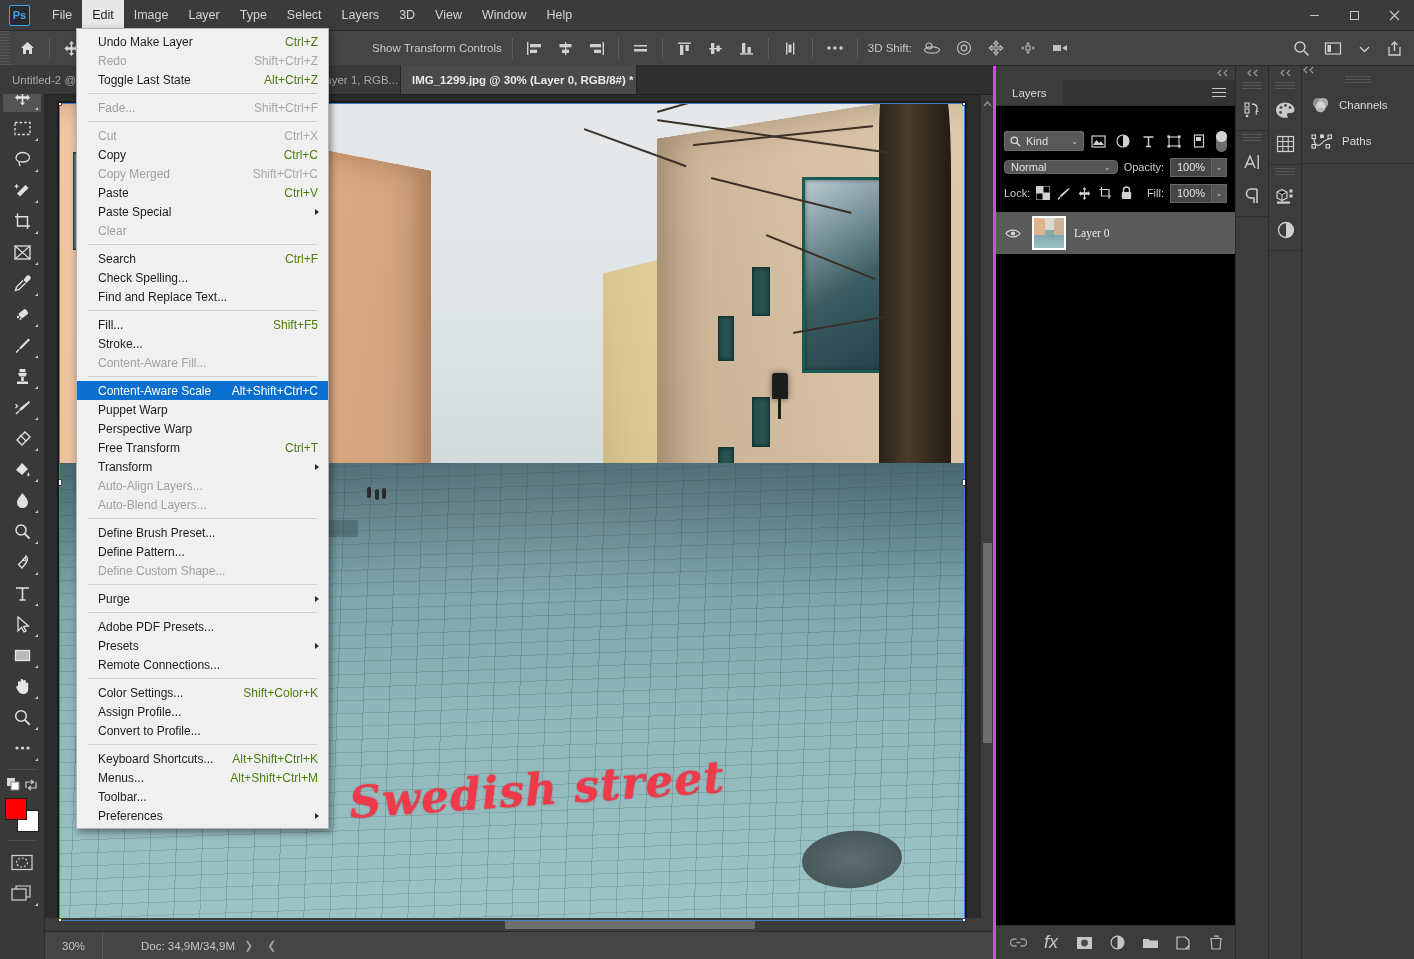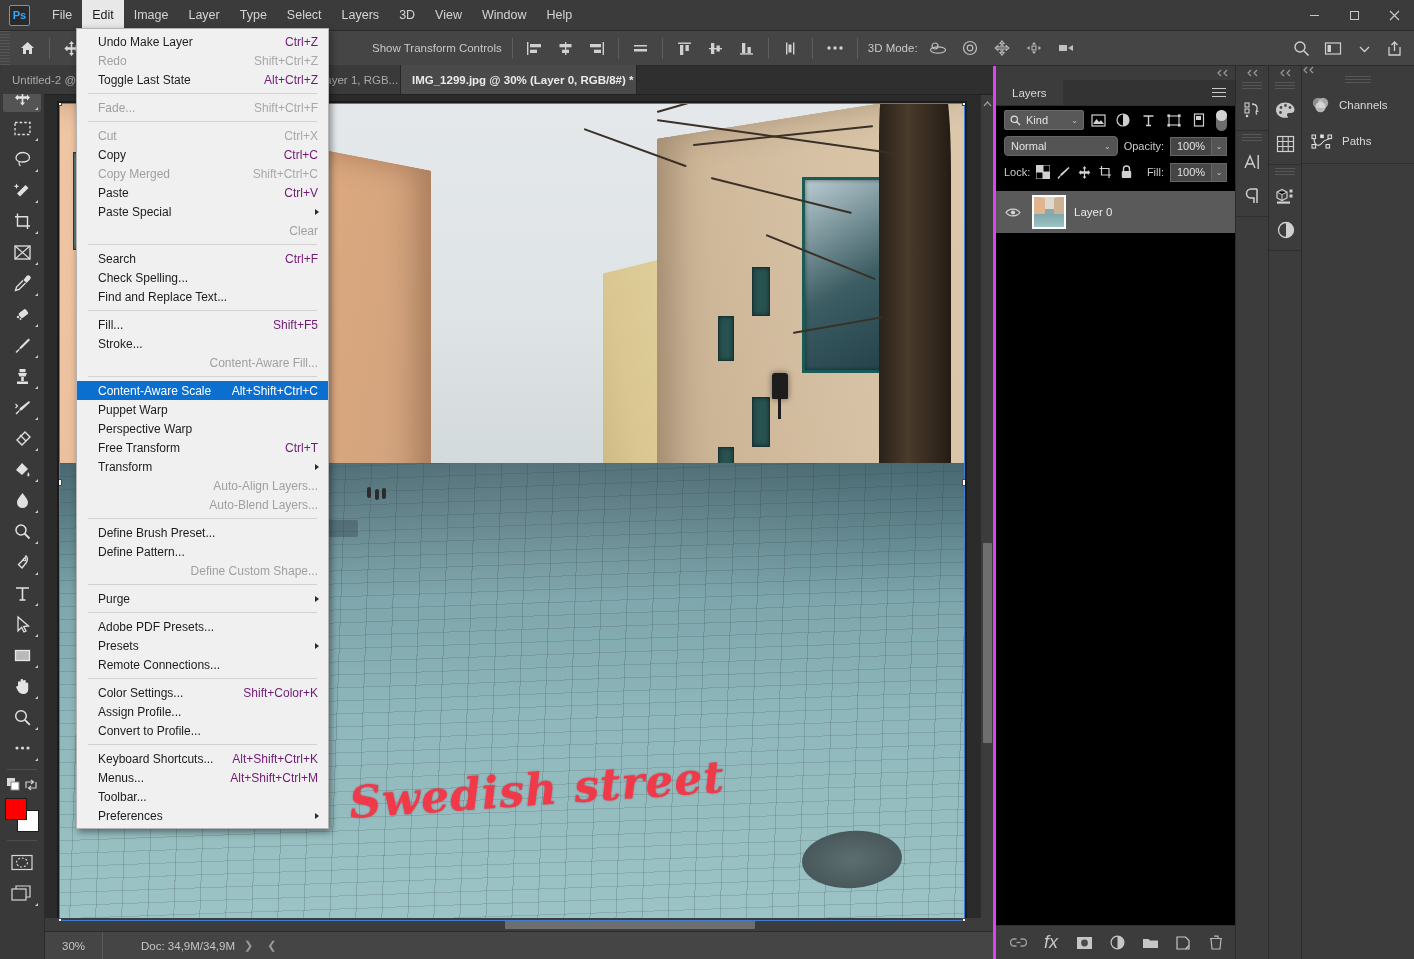--- a/index.html
+++ b/index.html
@@ -260,38 +260,38 @@
     border-bottom:1px solid #2b2b2b;
   }
   .panel-tab{
     display:flex;align-items:center;padding:0 16px;font-size:11.5px;color:#d9d9d9;
     background:#3c3c3c;
   }
   .panel-menu-btn{margin-left:auto;display:flex;align-items:center;padding:0 9px;color:#c8c8c8;}
   .hamburger span{display:block;width:14px;height:1.5px;background:#c8c8c8;margin:2.5px 0;}
 
   .filter-row{
-    height:26px;display:flex;align-items:center;gap:3px;padding:0 8px;margin-top:1px;
+    height:26px;display:flex;align-items:center;gap:3px;padding:0 8px;margin-top:22px;
   }
   .kind-select{
     width:82px;height:20px;background:#585858;border:1px solid #6b6b6b;border-radius:2px;
     display:flex;align-items:center;gap:5px;padding:0 5px;color:#e0e0e0;font-size:11px;
   }
   .kind-select .chev{margin-left:auto;font-size:8px;color:#c9c9c9;}
   .filter-ico{width:23px;height:20px;display:flex;align-items:center;justify-content:center;color:#cfcfcf;}
   .filter-toggle{
     width:11px;height:21px;background:#6d6d6d;border-radius:6px;margin-left:3px;position:relative;
   }
   .filter-toggle:before{content:"";position:absolute;left:0px;top:0px;width:11px;height:11px;background:#d3d3d3;border-radius:50%;}
 
   .blend-row{
     height:26px;display:flex;align-items:center;gap:6px;padding:0 8px;
   }
   .blend-select{
-    width:122px;height:20px;background:#545454;border:1px solid #666;border-radius:4px;
+    width:122px;height:14px;background:#545454;border:1px solid #666;border-radius:4px;
     display:flex;align-items:center;padding:0 6px;color:#e2e2e2;font-size:11px;
   }
   .blend-select .chev{margin-left:auto;font-size:8px;color:#c9c9c9;}
   .lbl{color:#cccccc;font-size:11px;}
   .numbox{
     width:42px;height:19px;background:#454545;border:1px solid #666;
     display:flex;align-items:center;justify-content:center;color:#e2e2e2;font-size:11px;
   }
   .mini-chev{width:15px;height:19px;background:#545454;border:1px solid #666;border-left:none;
     display:flex;align-items:center;justify-content:center;color:#c9c9c9;font-size:8px;}
@@ -305,21 +305,21 @@
     background:#5a5a5a;
   }
   .eye{width:22px;display:flex;align-items:center;justify-content:center;color:#d6d6d6;}
   .thumb-layer{
     width:34px;height:34px;border:2px solid #ffffff;overflow:hidden;position:relative;background:#8aa;
   }
   .thumb-layer .tsky{position:absolute;left:0;top:0;width:100%;height:40%;background:#ddd9cf;}
   .thumb-layer .tl{position:absolute;left:0;top:0;width:38%;height:62%;background:#e0b48f;transform:skewY(13deg);}
   .thumb-layer .tr{position:absolute;right:0;top:0;width:34%;height:66%;background:#cbb294;transform:skewY(-11deg);}
   .thumb-layer .tst{position:absolute;left:0;bottom:0;width:100%;height:42%;background:linear-gradient(180deg,#7ea7ad,#9cc3c5);}
-  .layer-name{color:#eaeaea;font-size:11.5px;}
+  .layer-name{color:#eaeaea;font-size:11.5px;font-family:Liberation Serif, serif;}
 
   .layer-footer{
     position:absolute;left:0;bottom:0;width:242px;height:34px;background:#3c3c3c;
     border-top:1px solid #2f2f2f;display:flex;align-items:center;justify-content:center;gap:15px;
     color:#bdbdbd;
   }
   .lf-ico{width:18px;height:18px;display:flex;align-items:center;justify-content:center;}
 
   
   .dock-col{
@@ -349,23 +349,23 @@
   .dropdown{
     position:absolute;left:76px;top:28px;width:253px;
     background:#f0f0f0;border:1px solid #b4b4b4;
     box-shadow:2px 3px 7px rgba(0,0,0,.45);
     z-index:50;padding:3px 0;
   }
   .mrow{
     height:19px;display:flex;align-items:center;position:relative;
     font-size:12px;color:#1c1c1c;padding:0 10px 0 21px;white-space:nowrap;
   }
-  .mrow.disabled{ color:#a0a0a0;justify-content:flex-end; }
+  .mrow.disabled{ color:#a0a0a0; }
   .mrow.hl{ background:#0b6fd0; color:#ffffff; }
-  .mrow .sc{ margin-left:auto; font-size:12px; color:#701a75; padding-left:18px;}
+  .mrow .sc{ margin-left:auto; font-size:12px; color:#4d7c0f; padding-left:18px;}
   .mrow.disabled .sc{ color:#a8a8a8; }
   .mrow.hl .sc{ color:#ffffff; }
   .mrow .sub{
     position:absolute;right:9px;top:50%;transform:translateY(-50%);
     width:0;height:0;border-left:4px solid #2a2a2a;
     border-top:3.5px solid transparent;border-bottom:3.5px solid transparent;
   }
   .msep{ height:1px;background:#d2d2d2;margin:4px 11px; }
 </style>
 </head>
@@ -484,21 +484,21 @@
     </div>
     <div class="opt-sep"></div>
     <div class="opt-btn">
       <svg width="18" height="6" viewBox="0 0 18 6">
           <circle cx="3" cy="3" r="1.7" fill="#d0d0d0"></circle>
           <circle cx="9" cy="3" r="1.7" fill="#d0d0d0"></circle>
           <circle cx="15" cy="3" r="1.7" fill="#d0d0d0"></circle>
         </svg>
     </div>
     <div class="opt-sep"></div>
-    <div class="opt-label">3D Mode:</div>
+    <div class="opt-label">3D Shift:</div>
     <div class="opt-btn">
       <svg width="18" height="16" viewBox="0 0 18 16">
           <ellipse cx="9" cy="10" rx="7.5" ry="3.2" fill="none" stroke="#bfbfbf" stroke-width="1.2"></ellipse>
           <circle cx="6" cy="6" r="3" fill="none" stroke="#bfbfbf" stroke-width="1.2"></circle>
         </svg>
     </div>
     <div class="opt-btn">
       <svg width="18" height="16" viewBox="0 0 18 16">
           <circle cx="9" cy="8" r="6.5" fill="none" stroke="#bfbfbf" stroke-width="1.2"></circle>
           <circle cx="9" cy="8" r="2.8" fill="none" stroke="#bfbfbf" stroke-width="1.2"></circle>

